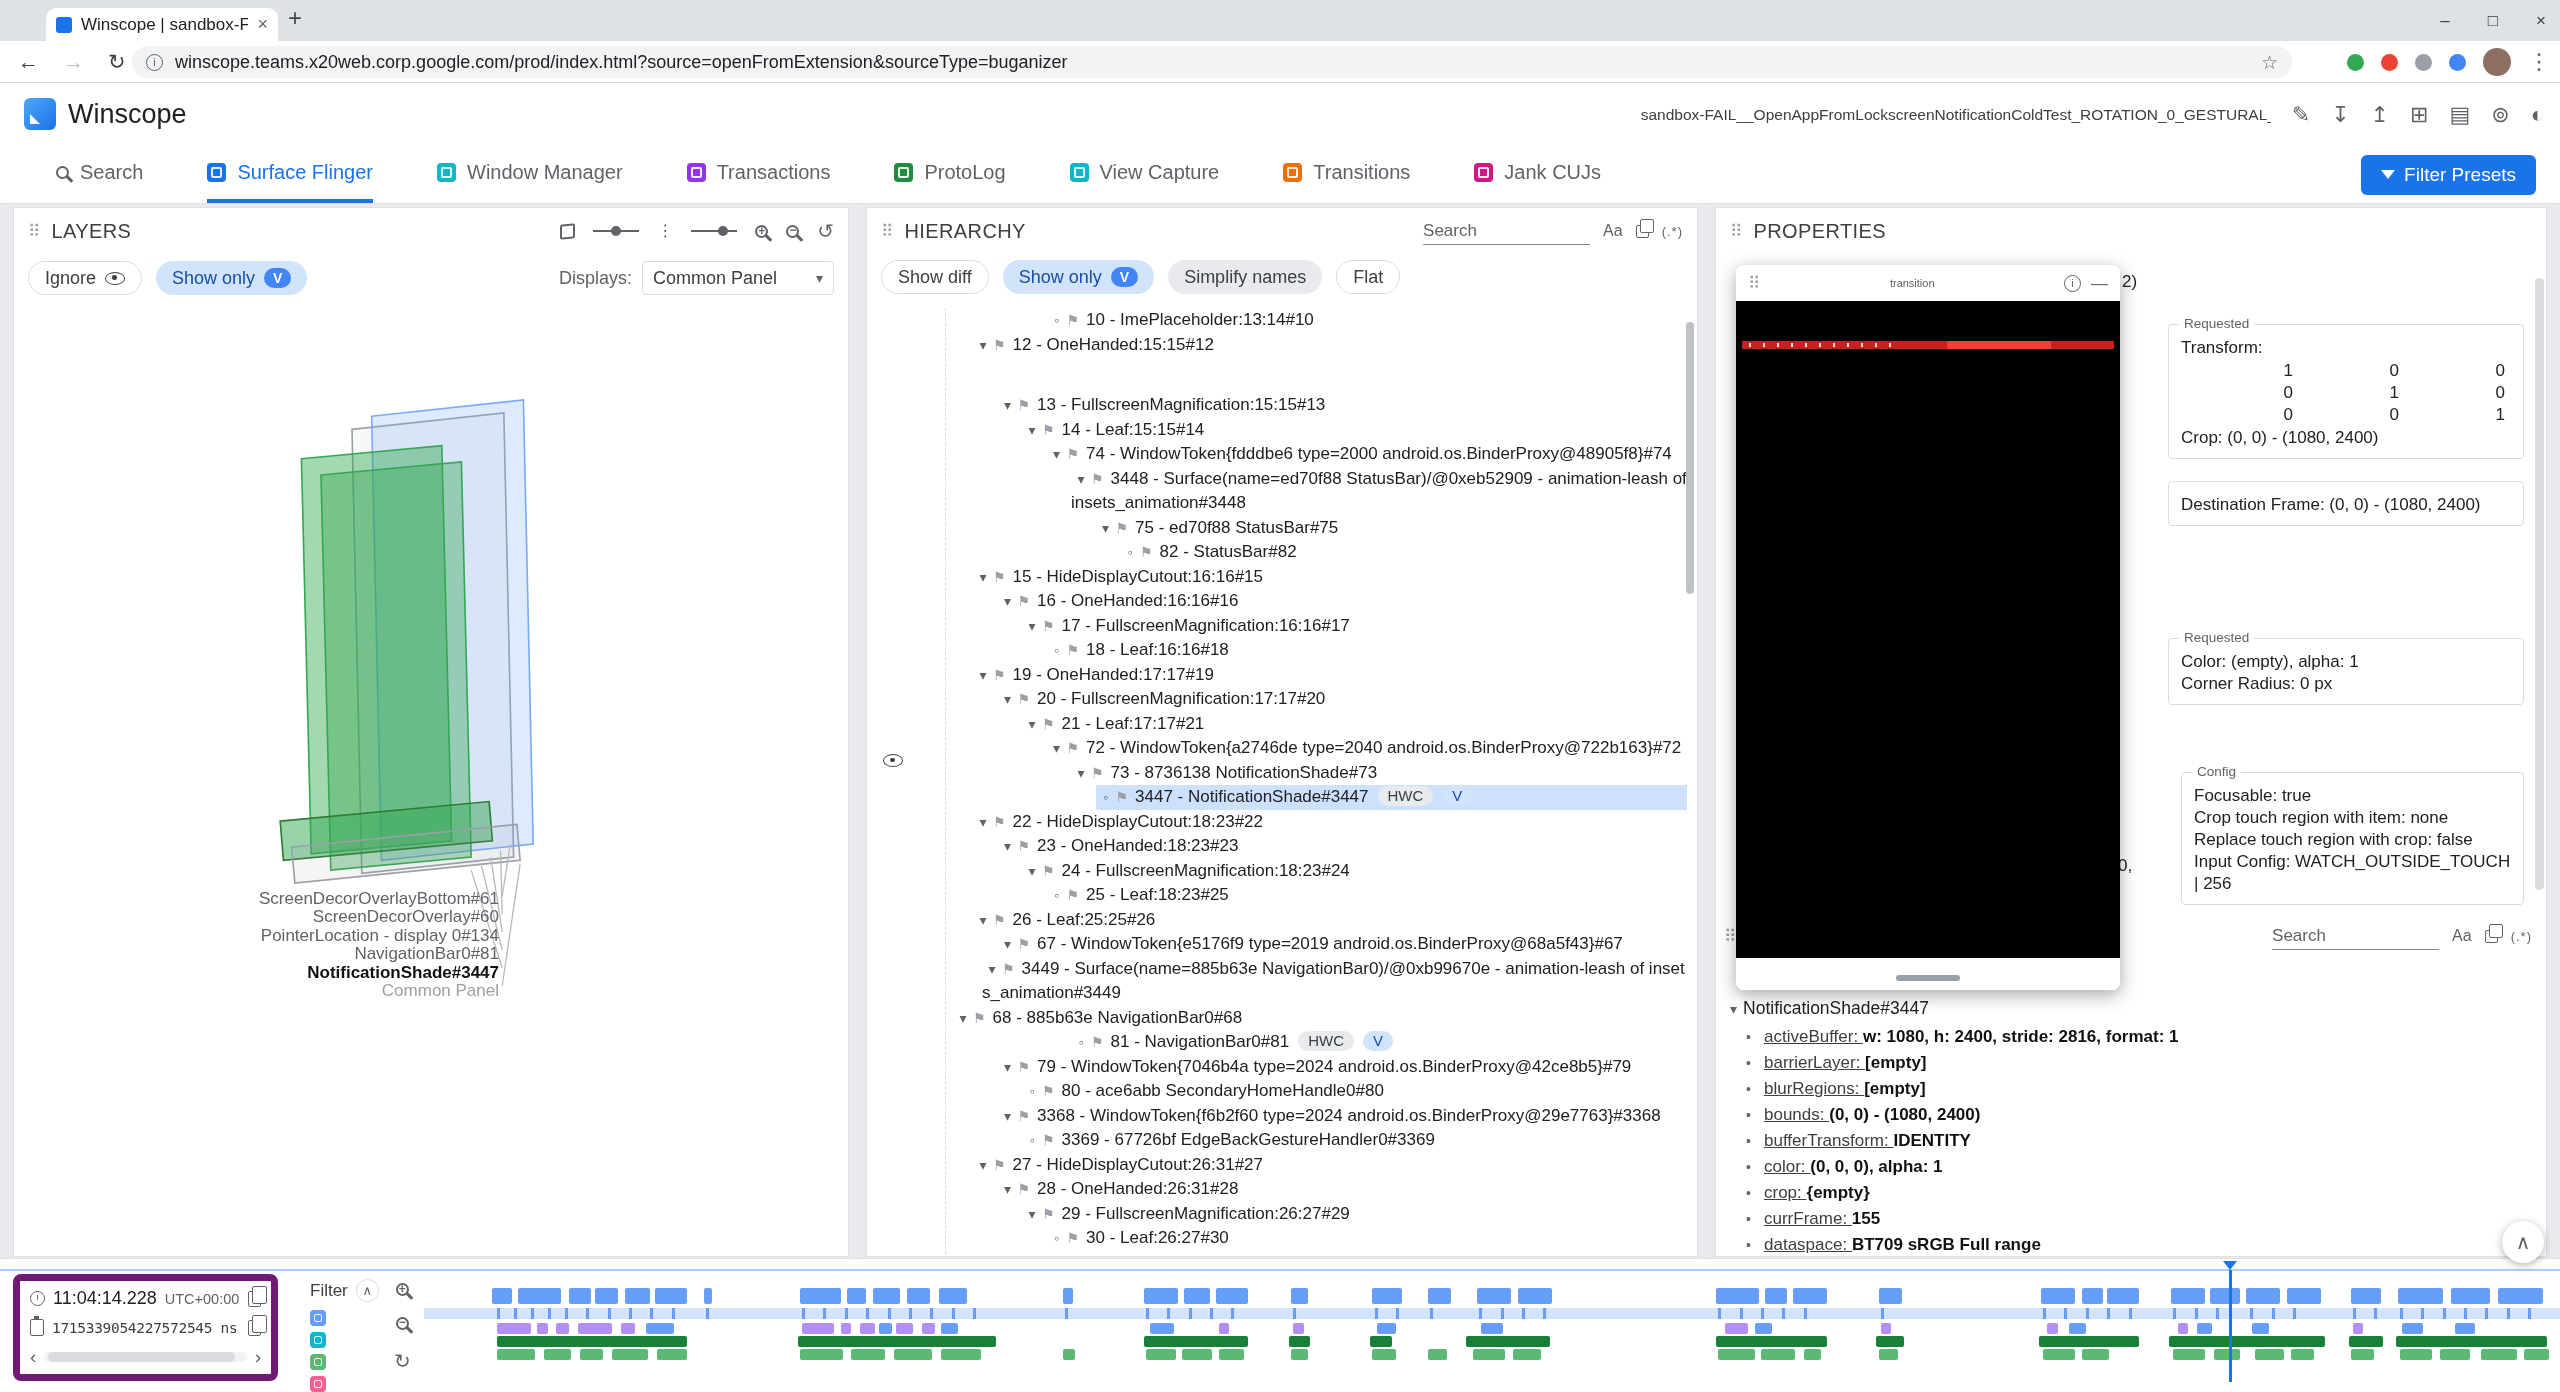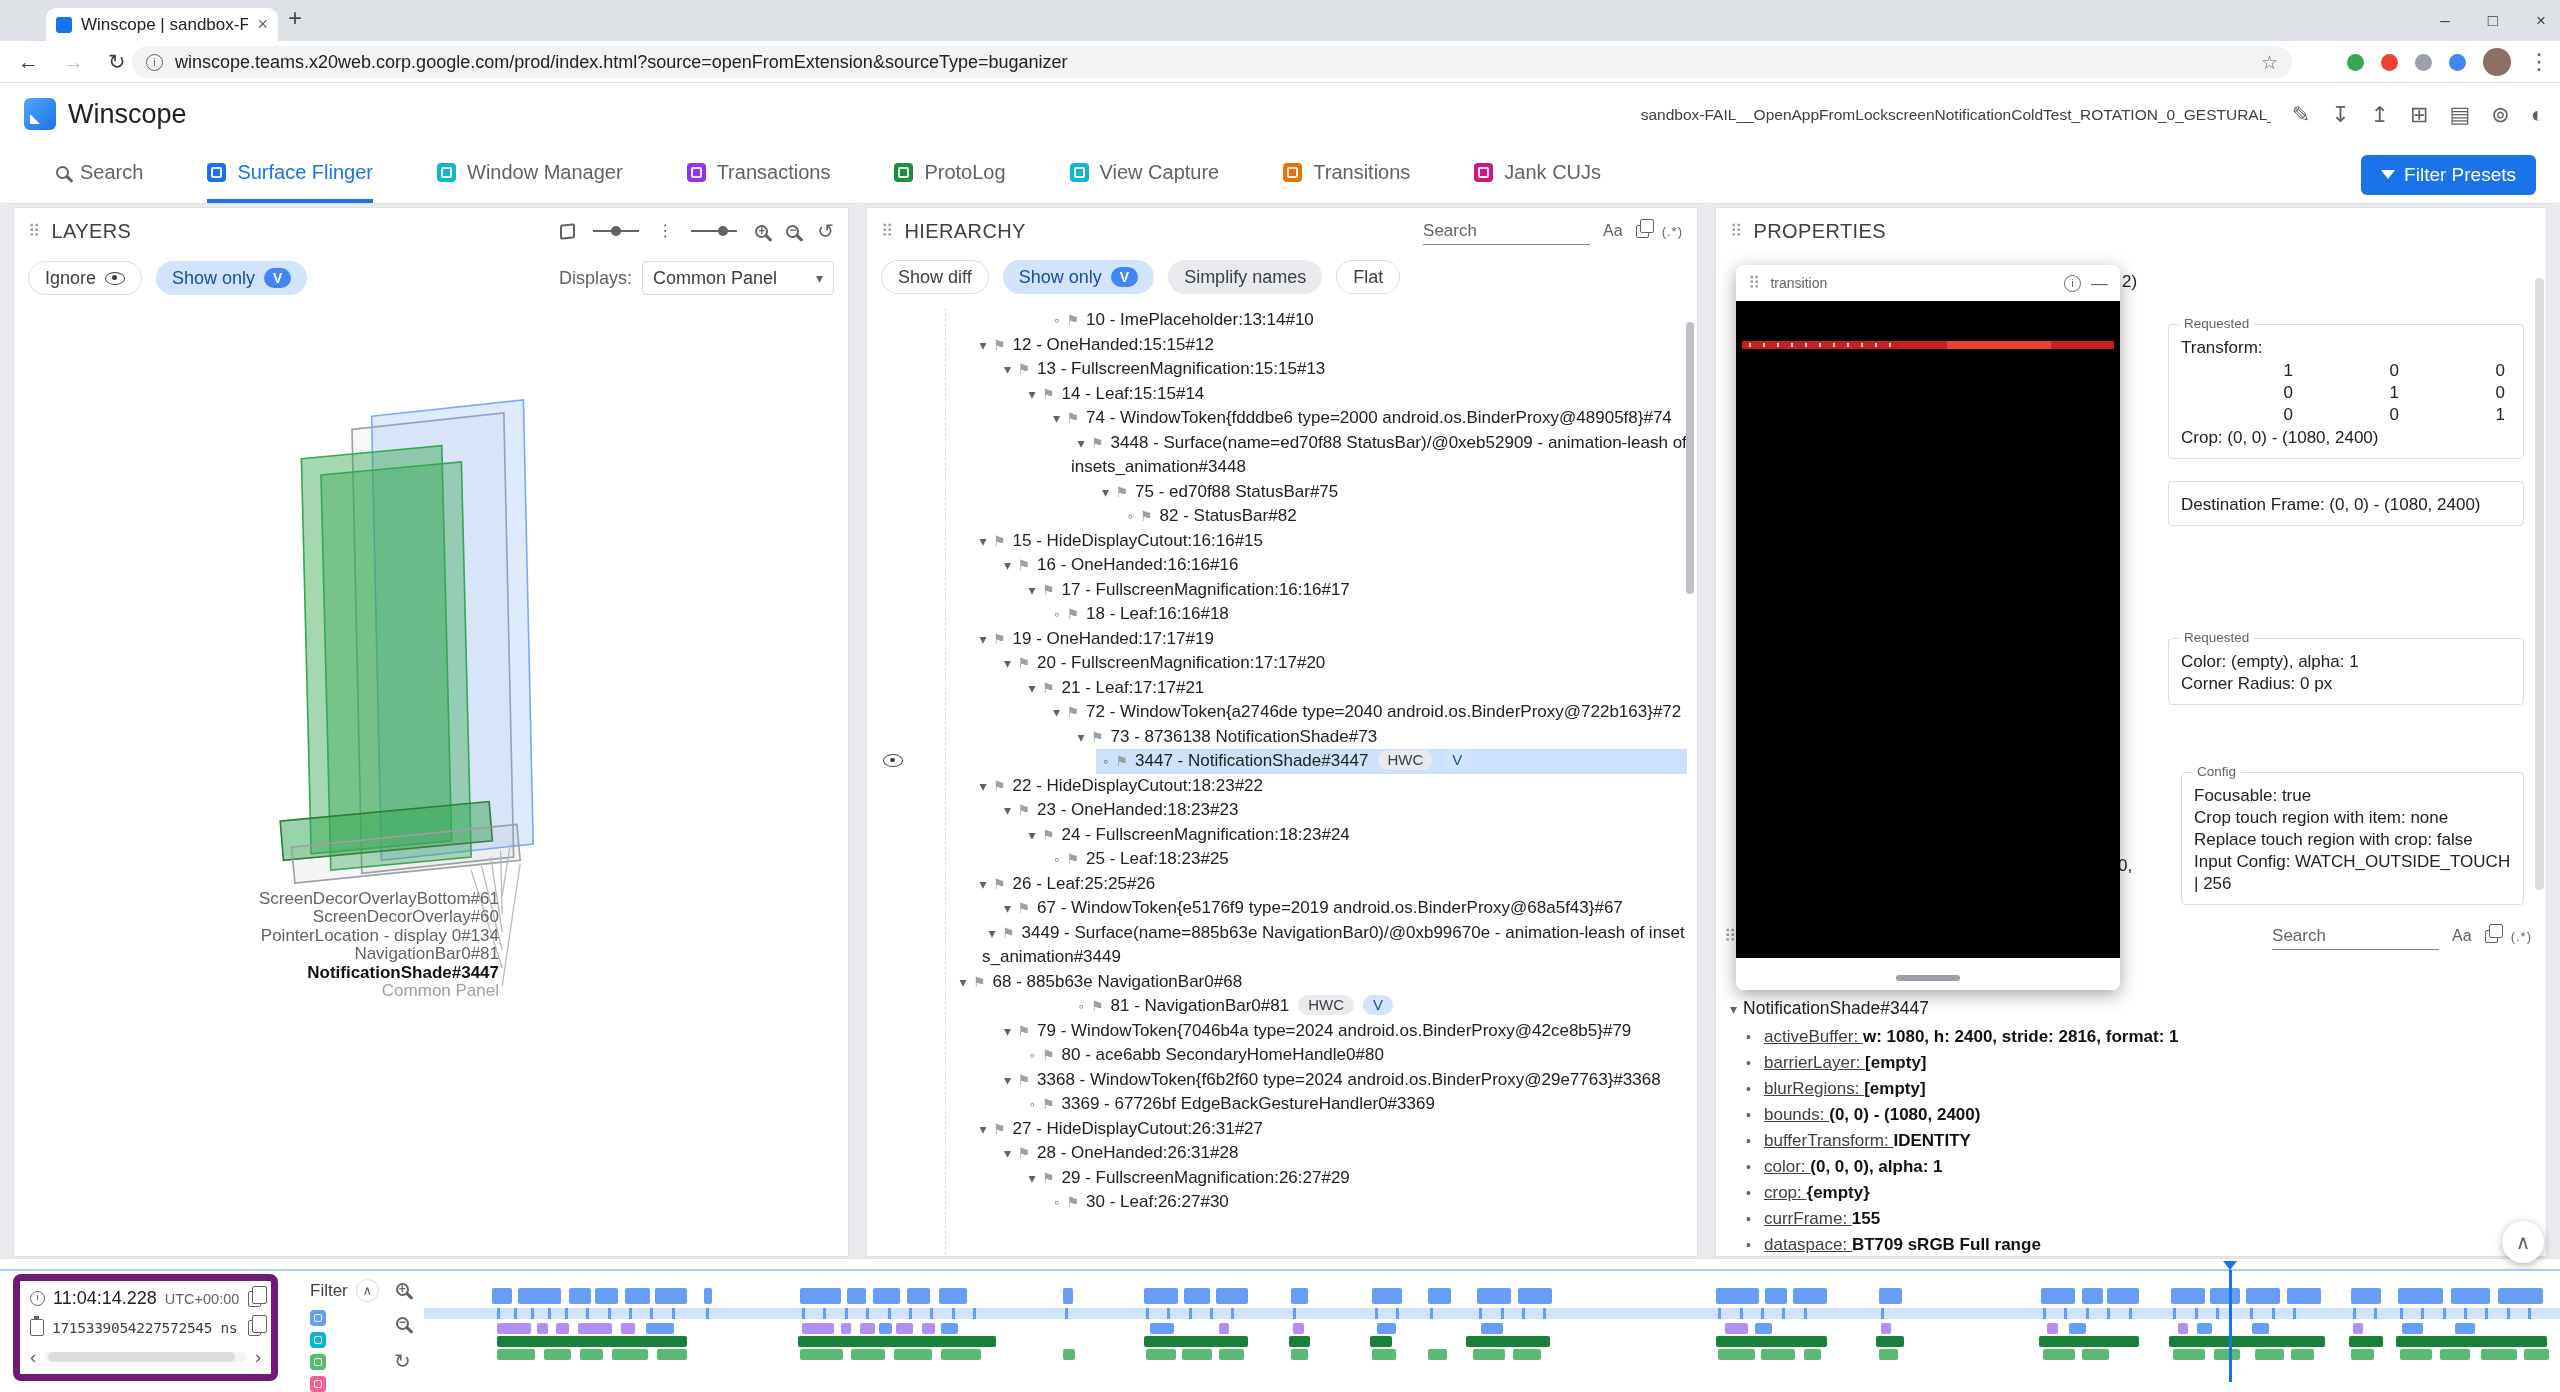--- a/index.html
+++ b/index.html
@@ -123,21 +123,21 @@
   #props-node .arrow { color:#5F6368; font-size:14px; margin-right:6px; }
   #props-list { position:absolute; left:30px; right:6px; top:816px; bottom:0; overflow:hidden; font-size:17px; }
   .prow { line-height:26px; white-space:nowrap; overflow:hidden; }
   .pbullet { display:inline-block; width:18px; color:#5F6368; font-size:14px; }
   .pkey { color:#3C4043;text-decoration:underline; }
   .pval { color:#111; font-weight:700; }
 
   
   #overlay-card { position:absolute; left:1736px; top:265px; width:384px; height:725px; background:#fff; border-radius:8px; box-shadow:0 5px 18px rgba(0,0,0,.35); z-index:5; }
   #overlay-title { height:36px; display:flex; align-items:center; padding:0 12px; gap:10px; }
-  #overlay-title .ttl { flex:1; text-align:left; font-size:14px; color:#5F6368; }
+  #overlay-title .ttl { flex:1; text-align:center; font-size:11px; color:#5F6368; }
   #screenshot { position:absolute; left:0; top:36px; right:0; height:657px; background:#000; }
   #redbar { position:absolute; left:6px; right:6px; top:40px; height:8px; background:#C5221F; }
   #redbar .seg { position:absolute; left:55%; width:28%; top:0; bottom:0; background:#EA4335; }
   #redbar .ticks { position:absolute; left:2%; width:40%; top:2px; bottom:2px;
      background:repeating-linear-gradient(90deg, rgba(255,255,255,.85) 0 2px, transparent 2px 14px); }
   #shot-bottom { position:absolute; left:0; right:0; bottom:0; height:24px; background:#fff; border-radius:0 0 8px 8px; display:flex; align-items:center; justify-content:center; }
   #shot-pill { width:64px; height:6px; border-radius:3px; background:#9AA0A6; }
 
   
   #fab { position:absolute; left:2502px; top:1221px; width:42px; height:42px; border-radius:50%; background:#fff; box-shadow:0 2px 8px rgba(0,0,0,.3); z-index:6; display:flex; align-items:center; justify-content:center; color:#5F6368; font-size:20px; cursor:pointer; }
@@ -355,21 +355,21 @@
             <span>Simplify names</span>
           </div>
           <div class="pill outline">
             <span>Flat</span>
           </div>
         </div>
       <div id="tree">
         <span id="tree-eye" class="eyeic" style="display: inline-block; top: 446px;"></span>
       <div class="trow" style="margin-left: 179.5px;"><span class="arrow">◦</span><span class="flag">⚑</span><span class="tlabel">10 - ImePlaceholder:13:14#10</span></div>
           <div class="trow" style="margin-left: 106px;"><span class="arrow">▾</span><span class="flag">⚑</span><span class="tlabel">12 - OneHanded:15:15#12</span></div>
-          <div class="trow" style="margin-left: 130.5px;"><span class="arrow">▾</span><span class="flag">⚑</span><span class="tlabel">13 - FullscreenMagnification:15:15#13</span></div>
+          <div class="trow" style="margin-left: 130.5px; margin-top: 36px;"><span class="arrow">▾</span><span class="flag">⚑</span><span class="tlabel">13 - FullscreenMagnification:15:15#13</span></div>
           <div class="trow" style="margin-left: 155px;"><span class="arrow">▾</span><span class="flag">⚑</span><span class="tlabel">14 - Leaf:15:15#14</span></div>
           <div class="trow" style="margin-left: 179.5px;"><span class="arrow">▾</span><span class="flag">⚑</span><span class="tlabel">74 - WindowToken{fdddbe6 type=2000 android.os.BinderProxy@48905f8}#74</span></div>
           <div class="trow" style="margin-left: 204px;"><span class="arrow">▾</span><span class="flag">⚑</span><span class="tlabel">3448 - Surface(name=ed70f88 StatusBar)/@0xeb52909 - animation-leash of insets_animation#3448</span></div>
           <div class="trow" style="margin-left: 228.5px;"><span class="arrow">▾</span><span class="flag">⚑</span><span class="tlabel">75 - ed70f88 StatusBar#75</span></div>
           <div class="trow" style="margin-left: 253px;"><span class="arrow">◦</span><span class="flag">⚑</span><span class="tlabel">82 - StatusBar#82</span></div>
           <div class="trow" style="margin-left: 106px;"><span class="arrow">▾</span><span class="flag">⚑</span><span class="tlabel">15 - HideDisplayCutout:16:16#15</span></div>
           <div class="trow" style="margin-left: 130.5px;"><span class="arrow">▾</span><span class="flag">⚑</span><span class="tlabel">16 - OneHanded:16:16#16</span></div>
           <div class="trow" style="margin-left: 155px;"><span class="arrow">▾</span><span class="flag">⚑</span><span class="tlabel">17 - FullscreenMagnification:16:16#17</span></div>
           <div class="trow" style="margin-left: 179.5px;"><span class="arrow">◦</span><span class="flag">⚑</span><span class="tlabel">18 - Leaf:16:16#18</span></div>
           <div class="trow" style="margin-left: 106px;"><span class="arrow">▾</span><span class="flag">⚑</span><span class="tlabel">19 - OneHanded:17:17#19</span></div>

